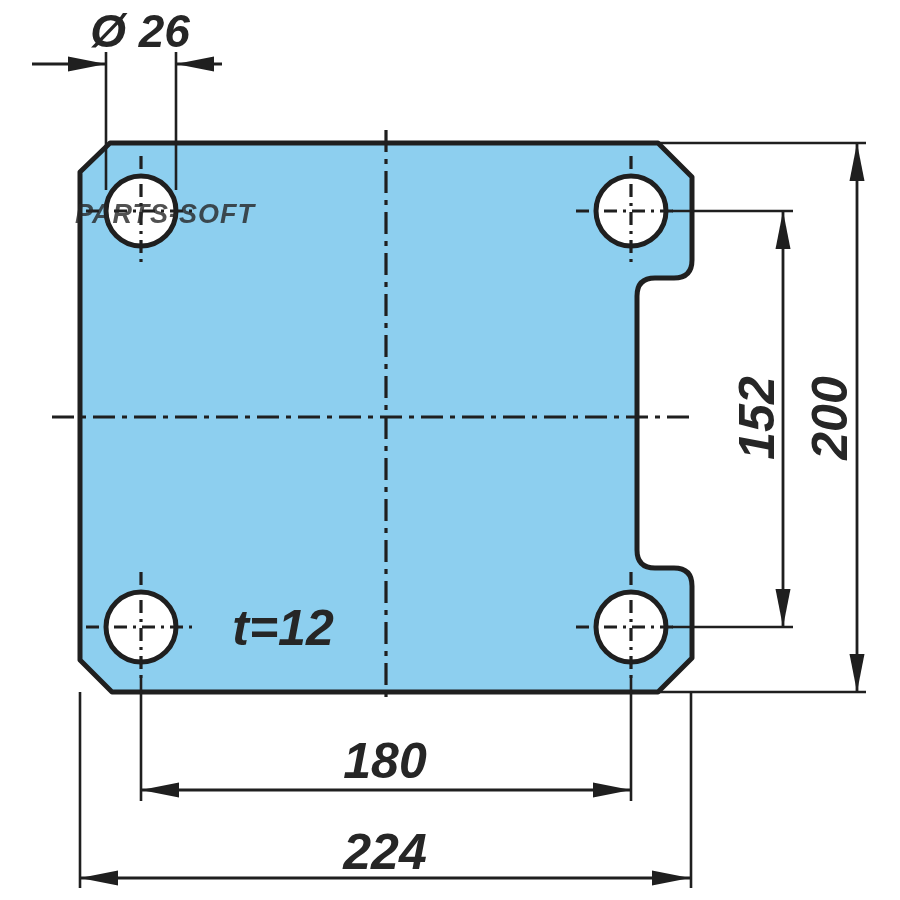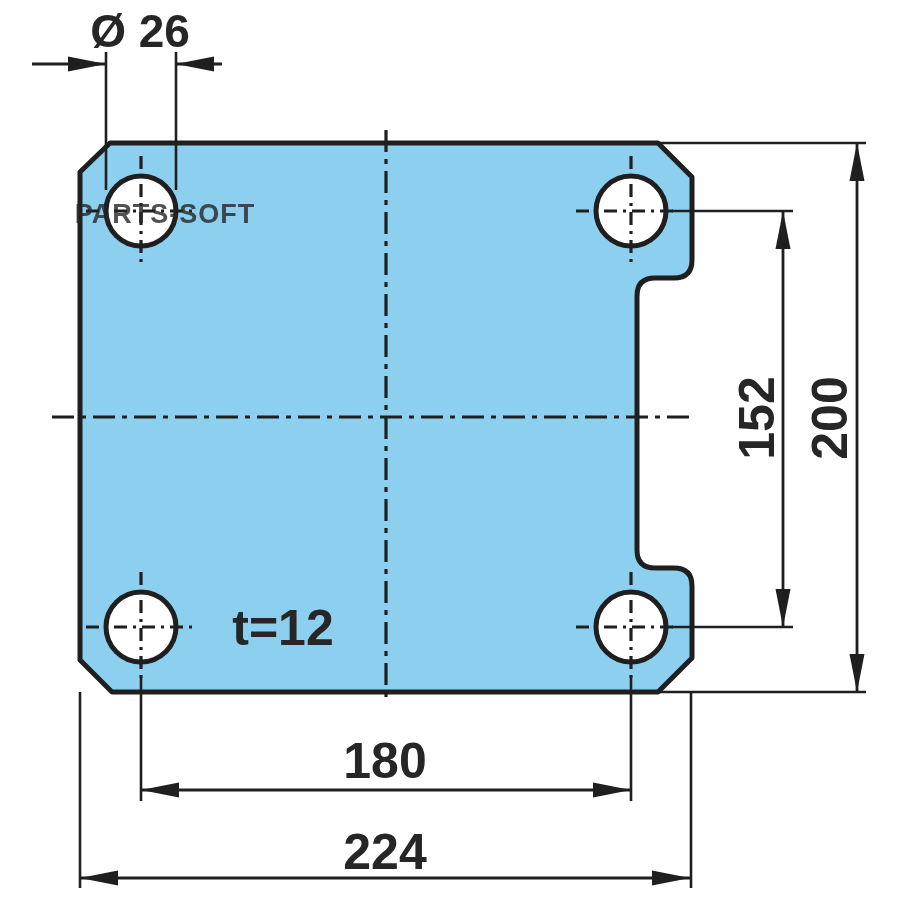--- a/index.html
+++ b/index.html
@@ -7,20 +7,21 @@
     padding: 0;
     background: #ffffff;
     font-family: "Liberation Sans", "DejaVu Sans", sans-serif;
   }
   .canvas {
     position: relative;
     width: 900px;
     height: 900px;
     background: #ffffff;
     overflow: hidden;
+    font-style: italic;
   }
   svg { display: block; }
   text {
     font-family: "Liberation Sans", "DejaVu Sans", sans-serif;
     font-weight: bold;
     fill: #262626;
   }
   .dim-text { font-size: 50px; }
   .dia-text { font-size: 46px; }
   .thk-text { font-size: 50px; }

